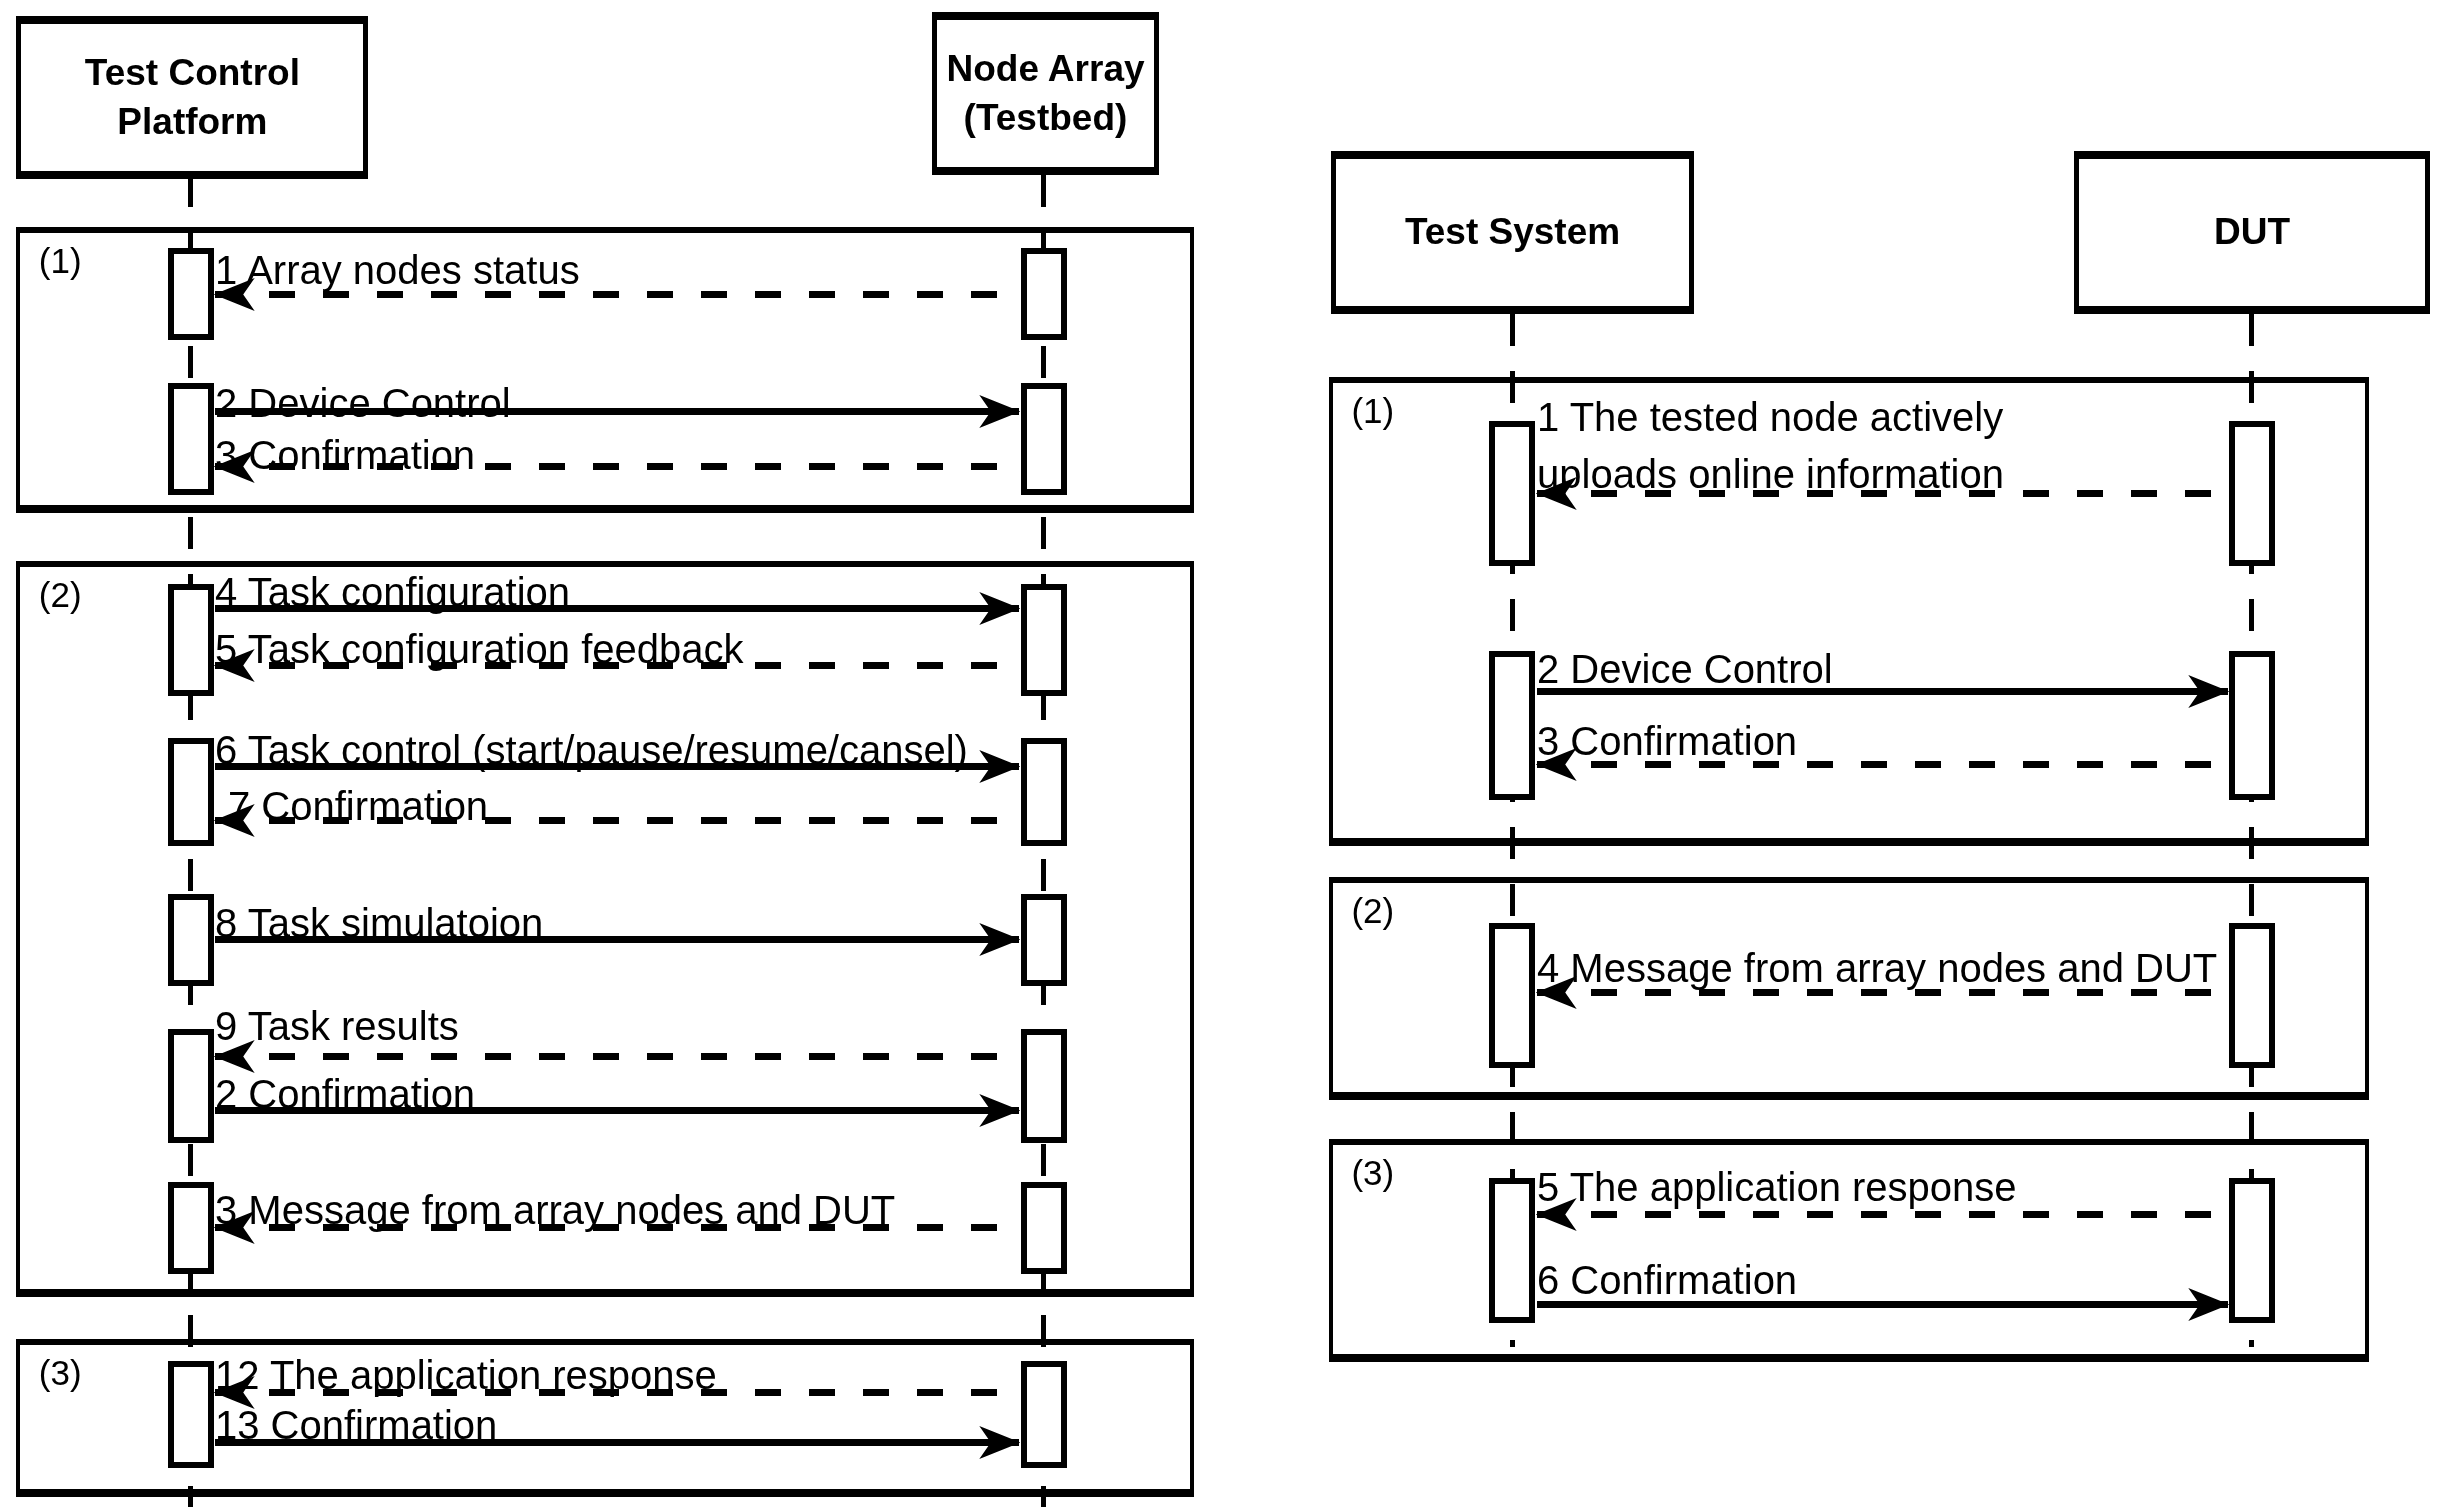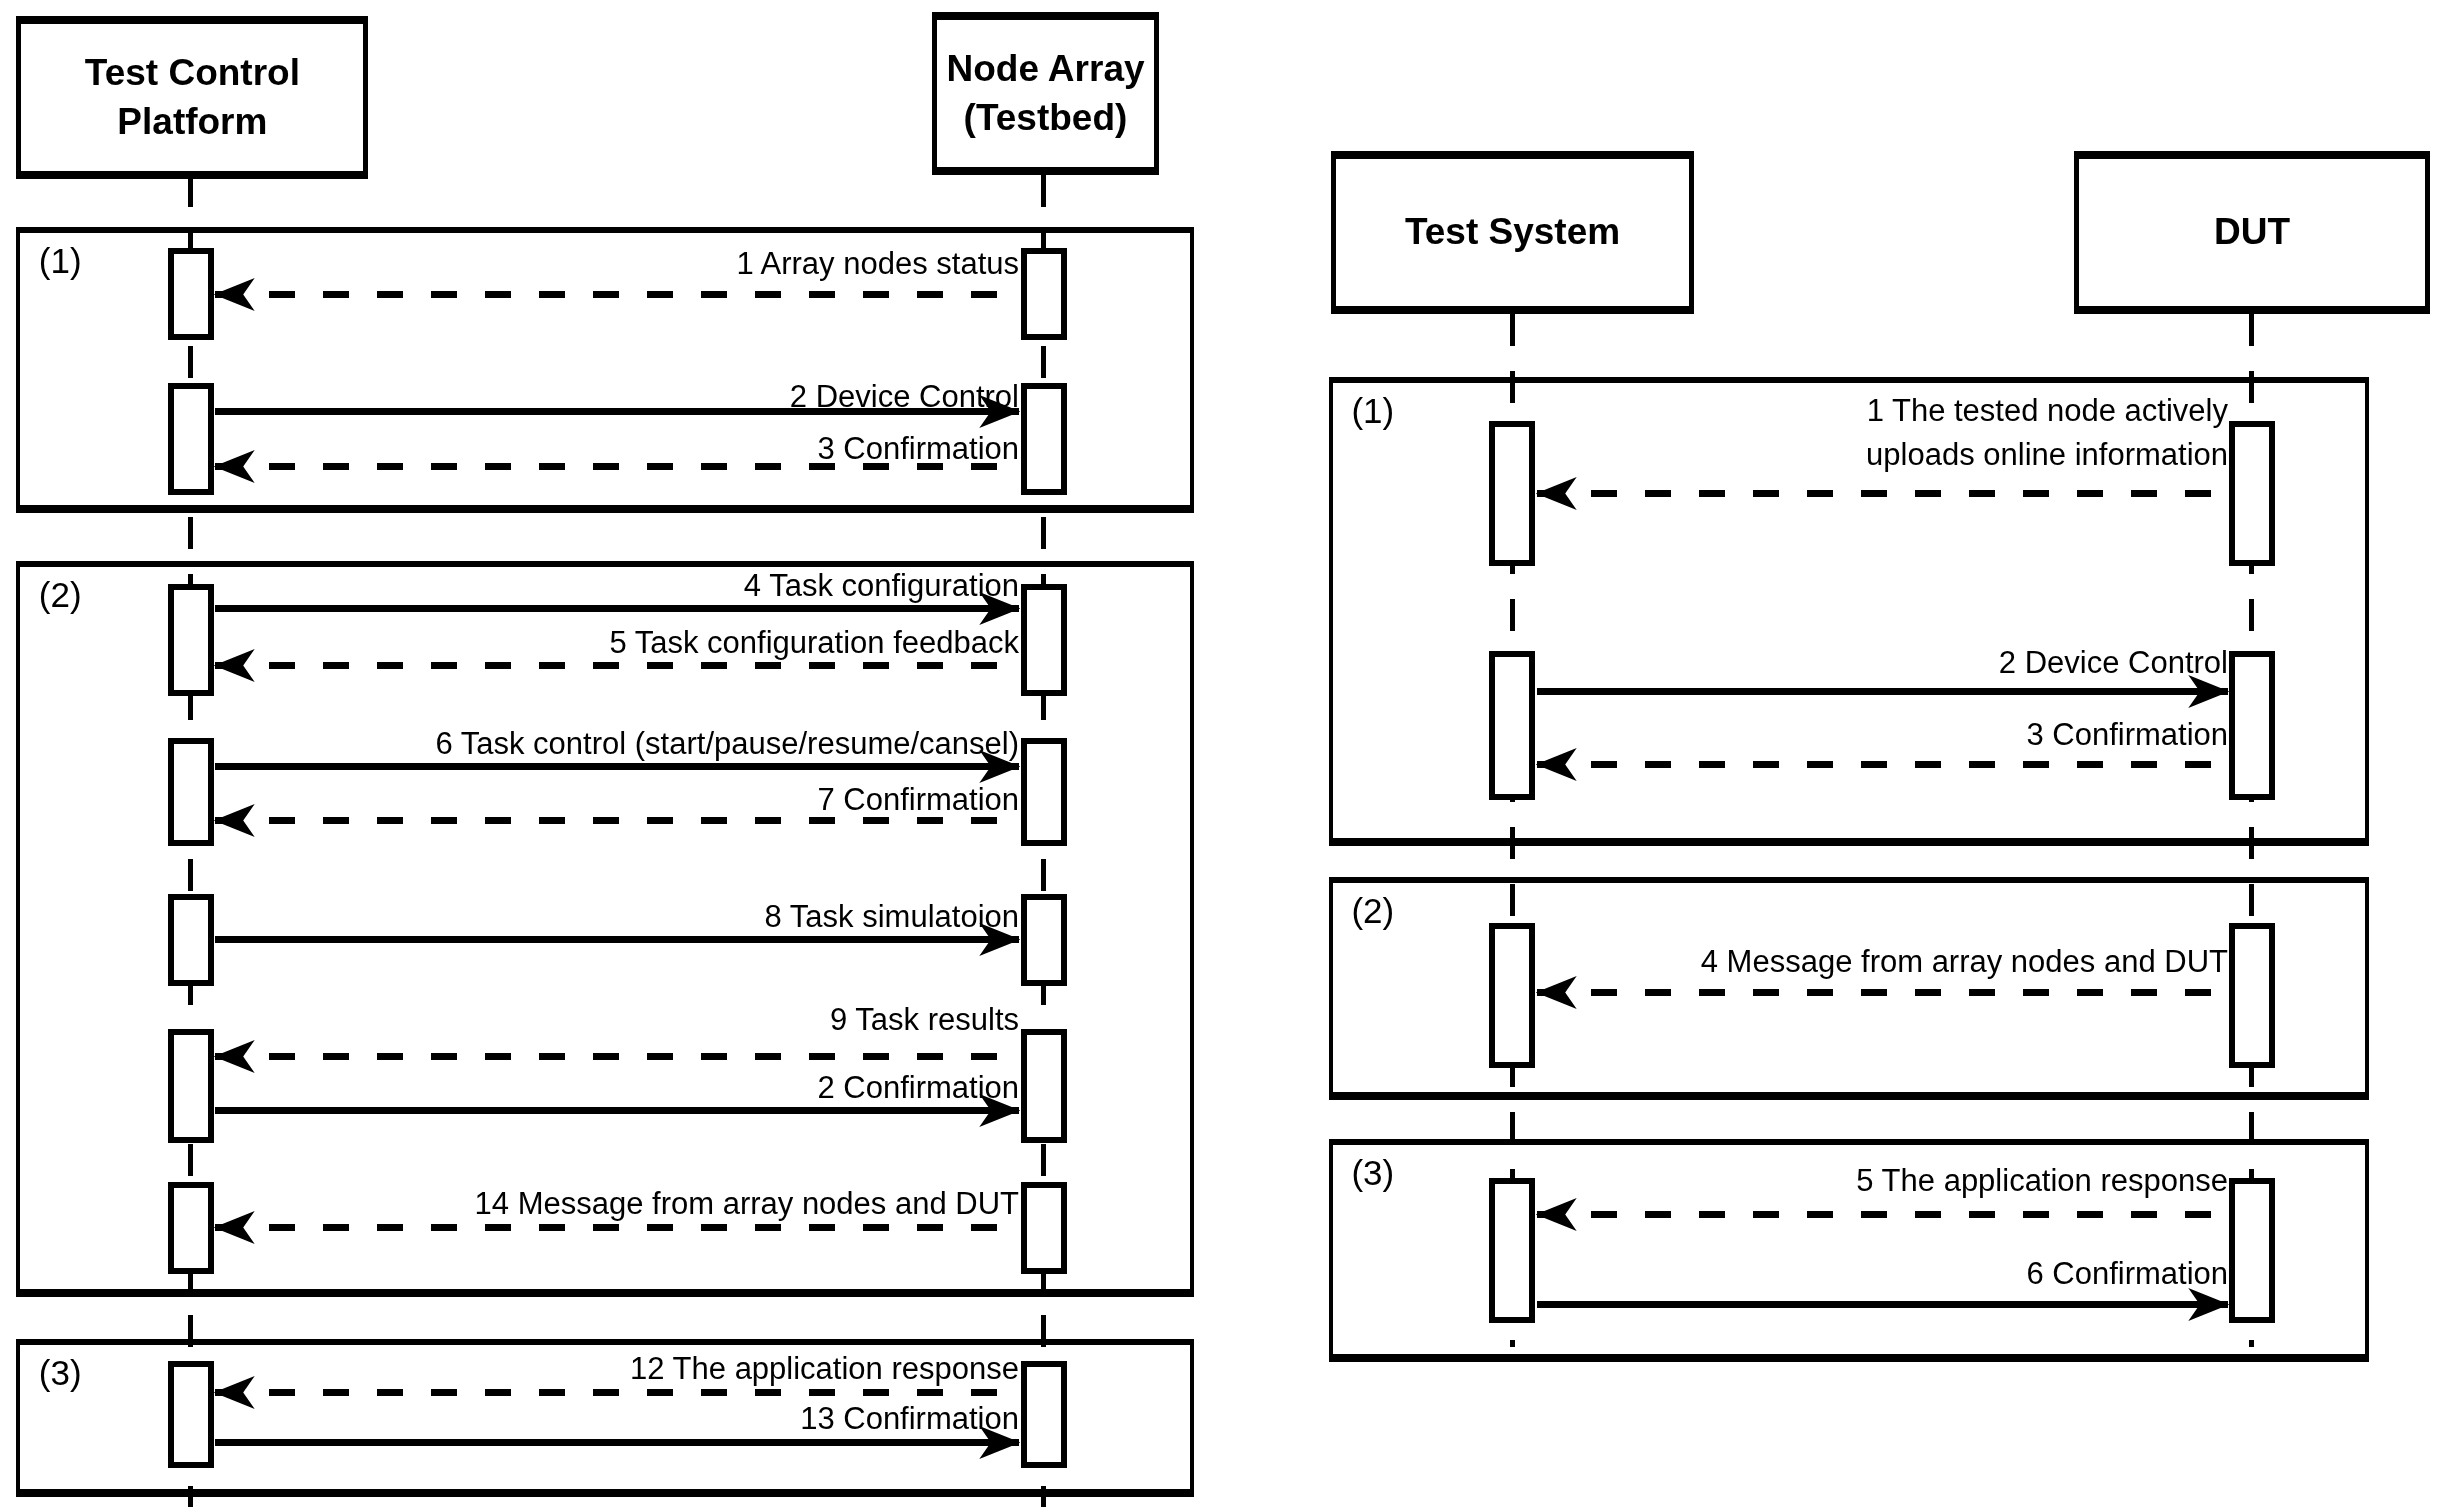--- a/index.html
+++ b/index.html
@@ -86,23 +86,23 @@
     left: -1.3px;
     clip-path: polygon(0 50%, 100% 0, 72% 50%, 100% 100%);
   }
   .arrow.right::before {
     right: -1.3px;
     clip-path: polygon(100% 50%, 0 0, 28% 50%, 0 100%);
   }
   
   .msg-label {
     position: absolute;
-    font-size: 31px;
+    font-size: 40px;
     line-height: 1.42;
-    text-align: right;
+    text-align: left;
     white-space: pre-line;
     z-index: 5;
   }
 </style>
 </head>
 <body>
 
 <div class="canvas">
 
   <div>
@@ -170,21 +170,21 @@
 
     <div class="msg-label" style="left:215px; top:895px; width:804px;">8 Task simulatoion</div>
     <div class="arrow solid right" style="left:215px; top:936px; width:804px;"></div>
 
     <div class="msg-label" style="left:215px; top:998px; width:804px;">9 Task results</div>
     <div class="arrow dashed left" style="left:215px; top:1053px; width:804px;"></div>
 
     <div class="msg-label" style="left:215px; top:1066px; width:804px;">2 Confirmation</div>
     <div class="arrow solid right" style="left:215px; top:1107px; width:804px;"></div>
 
-    <div class="msg-label" style="left:215px; top:1182px; width:804px;">14 Message from array nodes and DUT</div>
+    <div class="msg-label" style="left:215px; top:1182px; width:804px;">3 Message from array nodes and DUT</div>
     <div class="arrow dashed left" style="left:215px; top:1224px; width:804px;"></div>
 
     <div class="msg-label" style="left:215px; top:1347px; width:804px;">12 The application response</div>
     <div class="arrow dashed left" style="left:215px; top:1389px; width:804px;"></div>
 
     <div class="msg-label" style="left:215px; top:1397px; width:804px;">13 Confirmation</div>
     <div class="arrow solid right" style="left:215px; top:1439px; width:804px;"></div>
   </div>
 
   <div>

